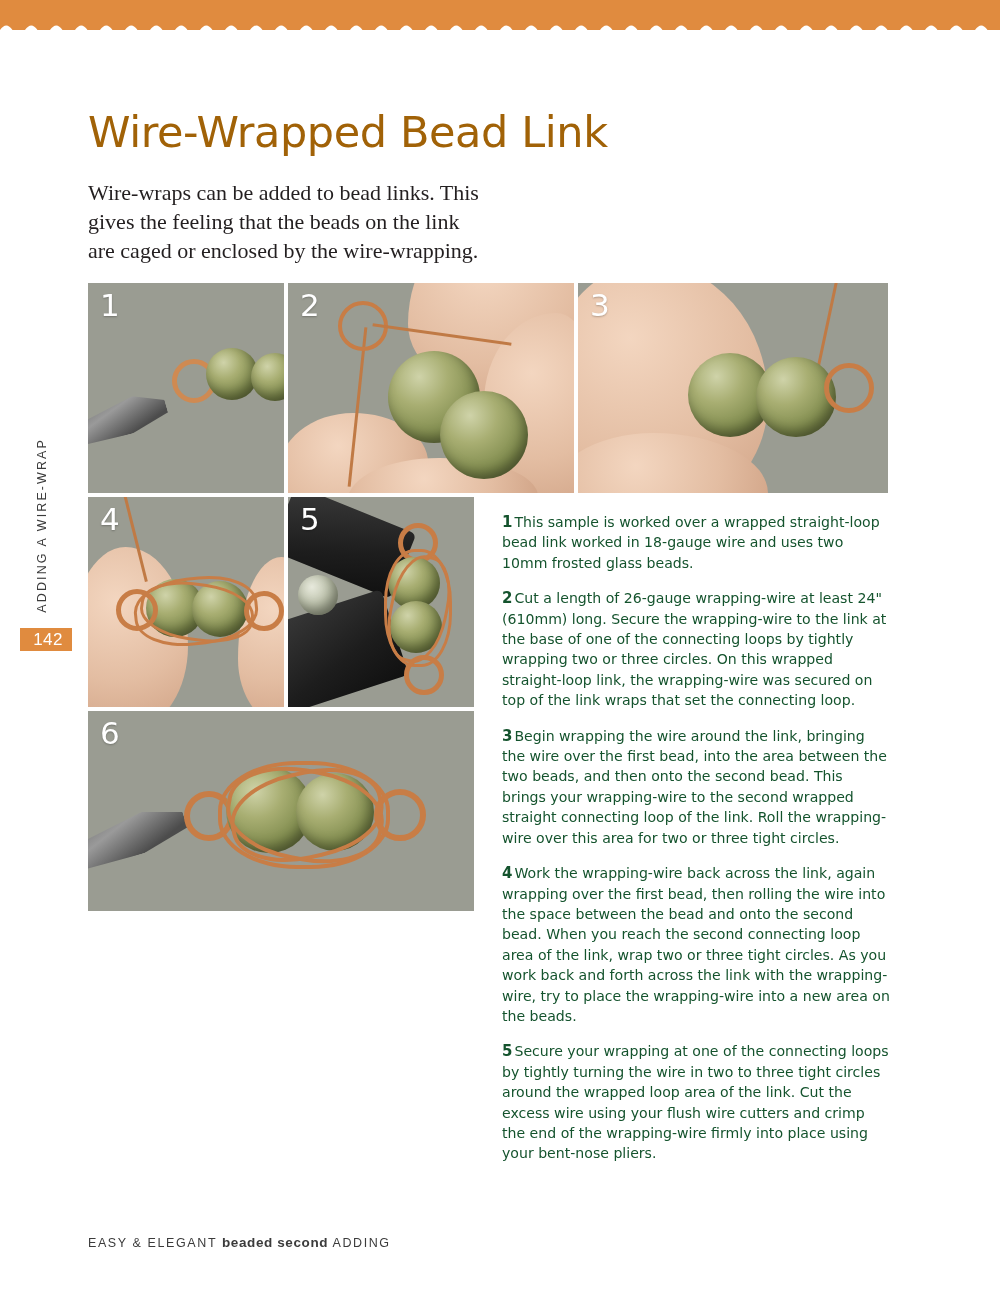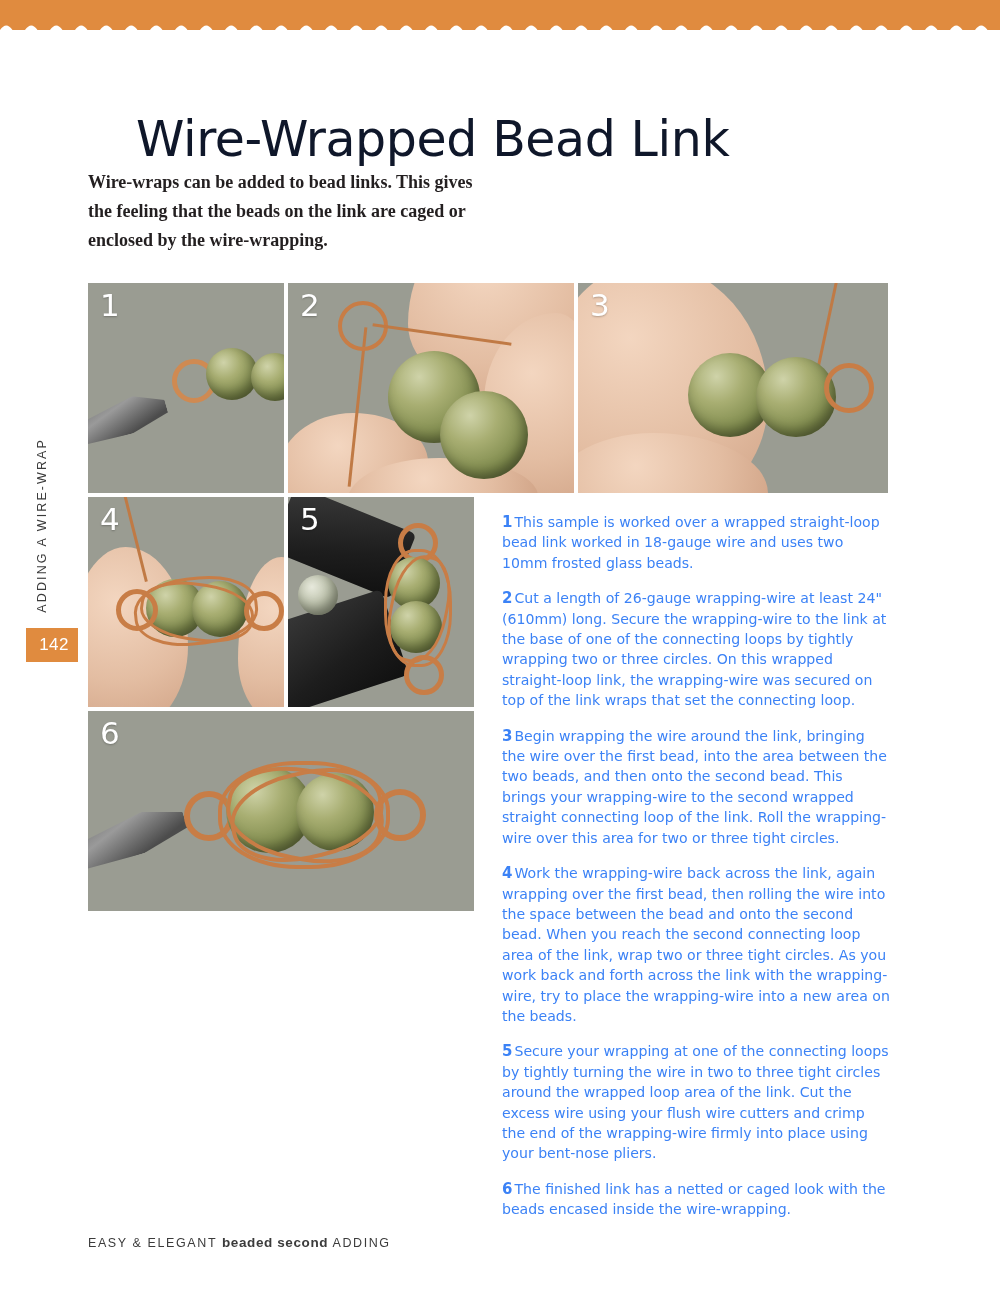--- a/index.html
+++ b/index.html
@@ -47,58 +47,56 @@
     writing-mode: vertical-rl;
     transform: rotate(180deg);
     font-family: "Liberation Sans", sans-serif;
     font-size: 12.5px;
     letter-spacing: 2.1px;
     color: #3b3b3b;
     white-space: nowrap;
   }
   .page-number {
     position: absolute;
-    left: 26px;
+    left: 20px;
     top: 628px;
     width: 52px;
-    height: 34px;
+    height: 23px;
     background: #e08b3f;
     color: #ffffff;
     font-size: 17px;
     display: flex;
     align-items: center;
     justify-content: flex-end;
     padding-right: 9px;
     box-sizing: border-box;
     letter-spacing: 0.5px;
   }
 
   
   .title {
     position: absolute;
     left: 88px;
     top: 78px;
     font-family: "DejaVu Sans", sans-serif;
-    font-size: 49px;
+    font-size: 43px;
     font-weight: 400;
-    color: #0f172a;
+    color: #a16207;
     letter-spacing: -0.4px;
     white-space: nowrap;
-    margin-left: 48px;
   }
   .intro {
     position: absolute;
     left: 88px;
-    top: 150px;
+    top: 156px;
     width: 400px;
     font-family: "Liberation Serif", serif;
-    font-size: 18px;
+    font-size: 22px;
     line-height: 29px;
     color: #231f20;
-    font-weight: bold;
   }
 
   
   .photo {
     position: absolute;
     background: #9a9c92;
     overflow: hidden;
   }
   .photo .num {
     position: absolute;
@@ -149,21 +147,21 @@
 
   
   .steps {
     position: absolute;
     left: 502px;
     top: 512px;
     width: 388px;
     font-family: "DejaVu Sans", sans-serif;
     font-size: 14.1px;
     line-height: 20.4px;
-    color: #3b82f6;
+    color: #14532d;
   }
   .steps p {
     margin: 0 0 15px 0;
   }
   .steps p .n {
     font-weight: 700;
     font-size: 15px;
     margin-right: 2px;
   }
 
@@ -268,16 +266,15 @@
   <div class="wire" style="left:142px; top:60px; width:146px; height:80px; border-width:4px; border-radius:46%; transform:rotate(-12deg);"></div>
   <div class="wire" style="left:286px; top:78px; width:40px; height:40px; border-width:6px;"></div>
 </div>
 
 <div class="steps">
   <p><span class="n">1</span><span>This sample is worked over a wrapped straight-loop bead link worked in 18-gauge wire and uses two 10mm frosted glass beads.</span></p>
   <p><span class="n">2</span><span>Cut a length of 26-gauge wrapping-wire at least 24" (610mm) long. Secure the wrapping-wire to the link at the base of one of the connecting loops by tightly wrapping two or three circles. On this wrapped straight-loop link, the wrapping-wire was secured on top of the link wraps that set the connecting loop.</span></p>
   <p><span class="n">3</span><span>Begin wrapping the wire around the link, bringing the wire over the first bead, into the area between the two beads, and then onto the second bead. This brings your wrapping-wire to the second wrapped straight connecting loop of the link. Roll the wrapping-wire over this area for two or three tight circles.</span></p>
   <p><span class="n">4</span><span>Work the wrapping-wire back across the link, again wrapping over the first bead, then rolling the wire into the space between the bead and onto the second bead. When you reach the second connecting loop area of the link, wrap two or three tight circles. As you work back and forth across the link with the wrapping-wire, try to place the wrapping-wire into a new area on the beads.</span></p>
   <p><span class="n">5</span><span>Secure your wrapping at one of the connecting loops by tightly turning the wire in two to three tight circles around the wrapped loop area of the link. Cut the excess wire using your flush wire cutters and crimp the end of the wrapping-wire firmly into place using your bent-nose pliers.</span></p>
-  <p><span class="n">6</span><span>The finished link has a netted or caged look with the beads encased inside the wire-wrapping.</span></p>
 </div>
 
 <div class="footer"><span>EASY &amp; ELEGANT </span><span class="b">beaded second</span><span> ADDING</span></div>
 
 </body></html>

